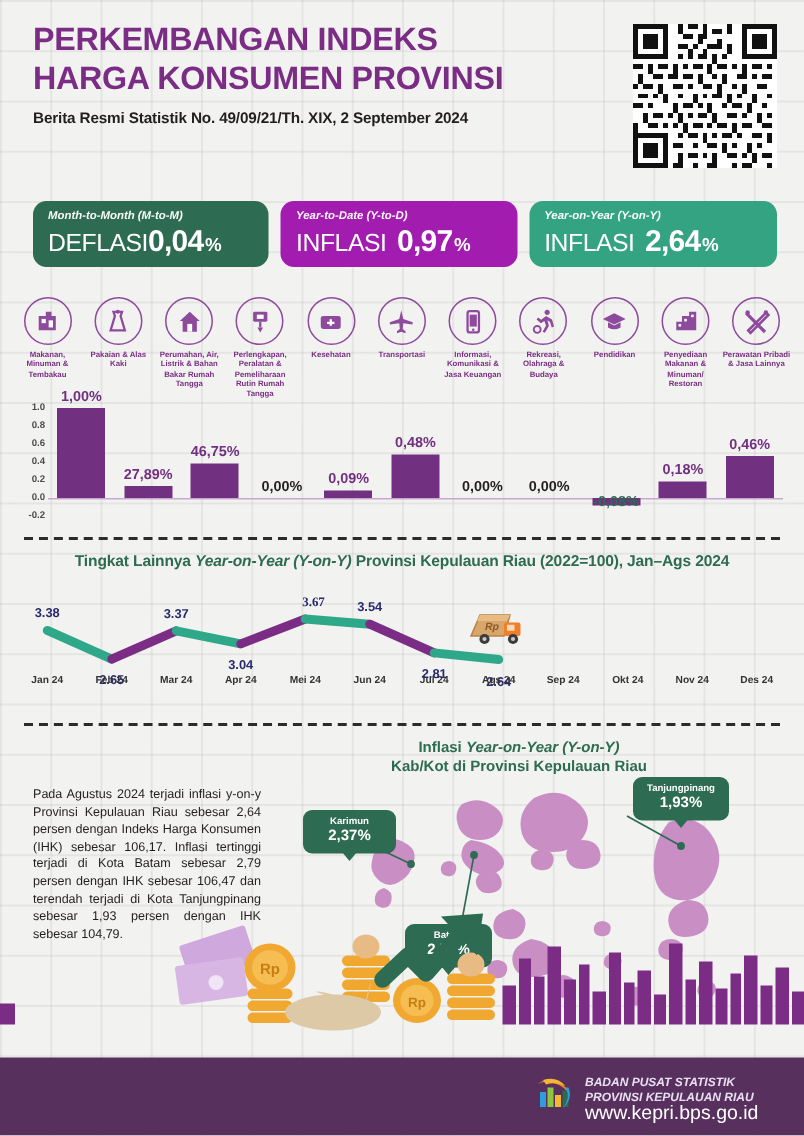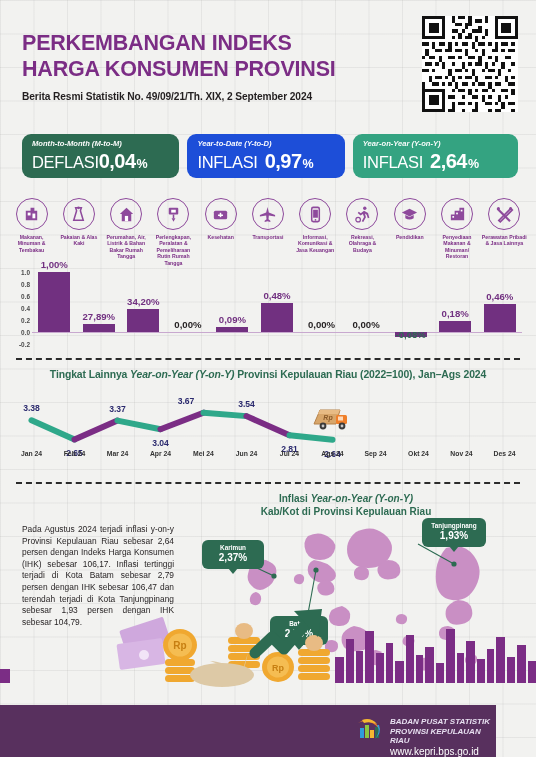--- a/index.html
+++ b/index.html
@@ -13,21 +13,21 @@
     position:absolute;inset:0;
     background-image:
       linear-gradient(to right, rgba(180,180,180,.22) 1px, transparent 1px),
       linear-gradient(to bottom, rgba(180,180,180,.22) 1px, transparent 1px);
     background-size:33.5px 33.5px;
     pointer-events:none;
   }
   .page{position:absolute;inset:0;}
 
   
-  .hdr{position:absolute;left:22px;top:31px;width:380px;}
+  .hdr{position:absolute;left:22px;top:14px;width:380px;}
   .hdr h1{
     margin:0;font-size:21.5px;line-height:25.5px;
     font-weight:bold;color:#7b2d85;letter-spacing:-0.2px;
   }
   .hdr .sub{
     margin-top:9px;font-size:10.2px;font-weight:bold;color:#231f20;
     letter-spacing:-0.1px;
   }
   .qr{position:absolute;right:18px;top:16px;width:96px;height:96px;}
 
@@ -36,21 +36,21 @@
   .badge{
     border-radius:9px;color:#fff;padding:6px 9px 7px 10px;box-sizing:border-box;
     display:flex;flex-direction:column;justify-content:center;height:44px;
   }
   .badge .cap{font-size:7.6px;font-style:italic;font-weight:bold;line-height:10px;opacity:.97;}
   .badge .row{display:flex;align-items:baseline;margin-top:1px;}
   .badge .word{font-size:16.5px;font-weight:normal;letter-spacing:-.3px;}
   .badge .num{font-size:20px;font-weight:bold;letter-spacing:-.5px;}
   .badge .pct{font-size:12.5px;font-weight:bold;margin-left:1px;}
   .b1{width:160px;background:#2d6b52;}
-  .b2{width:160px;background:#1d4ed8;}
+  .b2{width:160px;background:#a21caf;}
   .b3{width:168px;background:#34a381;}
   .b2 .num,.b3 .num{margin-left:7px;}
 
   
   .sec-title{
     position:absolute;width:100%;text-align:center;
     font-size:10.4px;font-weight:bold;color:#2d6b52;letter-spacing:-.1px;
   }
   .sec-title i{font-style:italic;}
 
@@ -129,27 +129,27 @@
   .para{
     position:absolute;left:22px;top:524px;width:152px;
     font-size:8.4px;line-height:11.6px;color:#231f20;text-align:justify;
   }
 
   
   .art{position:absolute;left:0;bottom:52px;width:536px;height:110px;}
 
   
   .footer{
-    position:absolute;left:0;bottom:0;width:496px;height:52px;background:#58305e;
+    position:absolute;left:0;bottom:0;width:536px;height:52px;background:#58305e;
   }
   .flogo{position:absolute;left:355px;top:12px;width:28px;height:26px;}
   .ftxt{position:absolute;left:390px;top:12px;color:#fff;}
   .ftxt .l1{font-size:8px;font-weight:bold;font-style:italic;line-height:9.6px;color:#e7dff0;}
   .ftxt .l2{font-size:8px;font-weight:bold;font-style:italic;line-height:9.6px;color:#e7dff0;}
-  .ftxt .l3{font-size:10px;line-height:10px;margin-top:1px;color:#fff;}
+  .ftxt .l3{font-size:13px;line-height:10px;margin-top:1px;color:#fff;}
 </style>
 </head>
 <body>
 
 <div class="grid"></div>
 <div class="page">
 
   <div class="hdr">
     <h1>
       <span>PERKEMBANGAN INDEKS</span><br>
@@ -444,21 +444,21 @@
           <div class="bcell">
             <div class="bar" style="top:0px;height:60px"></div>
             <div class="blab" style="top:-13px">1,00%</div>
           </div>
           <div class="bcell">
             <div class="bar" style="top:52.2px;height:7.800000000000001px"></div>
             <div class="blab" style="top:39.2px">27,89%</div>
           </div>
           <div class="bcell">
             <div class="bar" style="top:37.2px;height:22.8px"></div>
-            <div class="blab" style="top:24.200000000000003px">34,20%</div>
+            <div class="blab" style="top:24.200000000000003px">46,75%</div>
           </div>
           <div class="bcell">
             <div class="blab zero" style="top:47px">0,00%</div>
           </div>
           <div class="bcell">
             <div class="bar" style="top:54.6px;height:5.3999999999999995px"></div>
             <div class="blab" style="top:41.6px">0,09%</div>
           </div>
           <div class="bcell">
             <div class="bar" style="top:31.200000000000003px;height:28.799999999999997px"></div>
@@ -500,21 +500,21 @@
         <line x1="150.5" y1="37.22758620689655" x2="193.5" y2="20.71724137931035" stroke="#7b2d85" stroke-width="6" stroke-linecap="round"></line>
         <line x1="193.5" y1="20.71724137931035" x2="236.5" y2="24.124137931034483" stroke="#2fa88a" stroke-width="6" stroke-linecap="round"></line>
         <line x1="236.5" y1="24.124137931034483" x2="279.5" y2="43.255172413793105" stroke="#7b2d85" stroke-width="6" stroke-linecap="round"></line>
         <line x1="279.5" y1="43.255172413793105" x2="322.5" y2="47.7103448275862" stroke="#2fa88a" stroke-width="6" stroke-linecap="round"></line>
       </svg>
     <div id="lcvals">
         <div class="lc-val" style="left: 21.5px; top: 16.3172px;">3.38</div>
         <div class="lc-val" style="left: 64.5px; top: 61.4483px;">2.65</div>
         <div class="lc-val" style="left: 107.5px; top: 16.5793px;">3.37</div>
         <div class="lc-val" style="left: 150.5px; top: 51.2276px;">3.04</div>
-        <div class="lc-val" style="left: 176px; top: 8.71724px;">3.67</div>
+        <div class="lc-val" style="left: 199px; top: 8.71724px; font-family: Liberation Serif, serif;">3.67</div>
         <div class="lc-val" style="left: 236.5px; top: 12.1241px;">3.54</div>
         <div class="lc-val" style="left: 279.5px; top: 57.2552px;">2.81</div>
         <div class="lc-val" style="left: 322.5px; top: 61.7103px;">2.64</div>
       </div>
     <div class="lc-labels" id="lclabels">
         <div>Jan 24</div>
         <div>Feb 24</div>
         <div>Mar 24</div>
         <div>Apr 24</div>
         <div>Mei 24</div>

